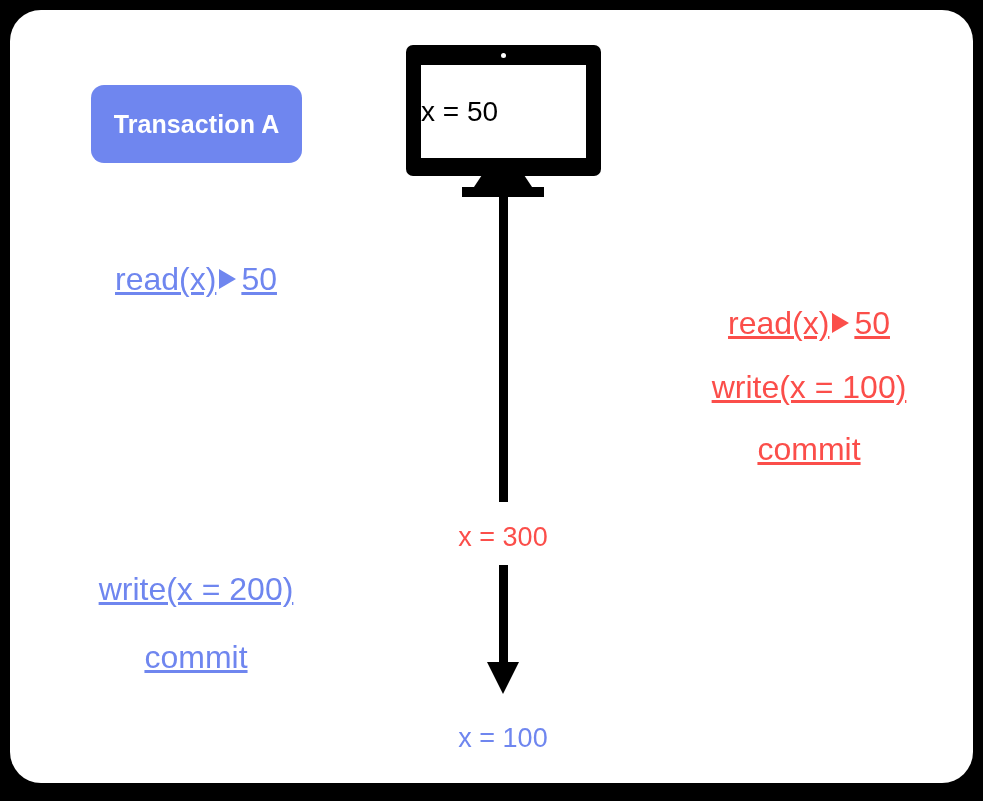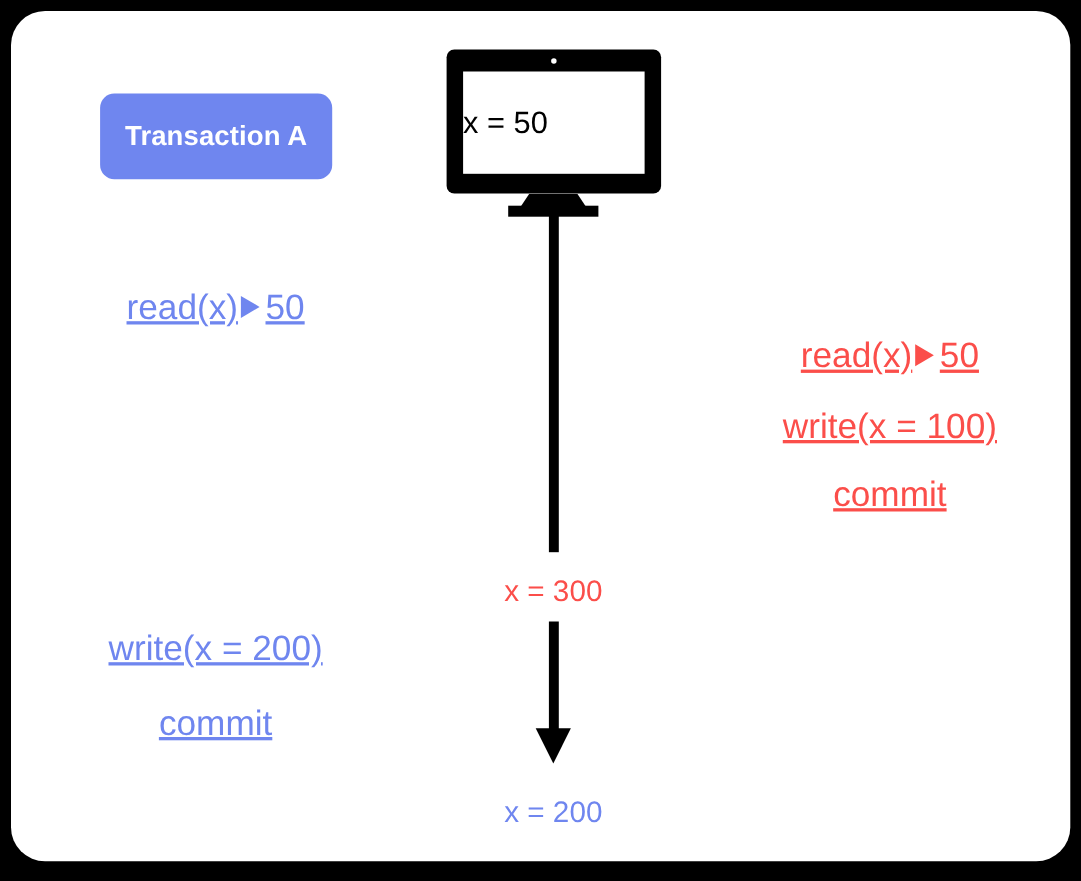--- a/index.html
+++ b/index.html
@@ -209,21 +209,21 @@
     </div>
   </div>
   <div class="monitor-neck"></div>
   <div class="monitor-base"></div>
 
   <div class="tl-seg tl-seg-top"></div>
   <div class="tl-seg tl-seg-bot"></div>
   <div class="tl-head"></div>
 
   <div class="centre-label red lbl-x200">x = 300</div>
-  <div class="centre-label blue lbl-x100">x = 200</div>
+  <div class="centre-label blue lbl-x100">x = 100</div>
 
   <div class="op blue op-a-read">
     <span>read(x)</span><span class="tri"></span><span>50</span>
   </div>
   <div class="op blue op-a-write">write(x = 200)</div>
   <div class="op blue op-a-commit">commit</div>
 
   <div class="op red op-b-read">
     <span>read(x)</span><span class="tri"></span><span>50</span>
   </div>

